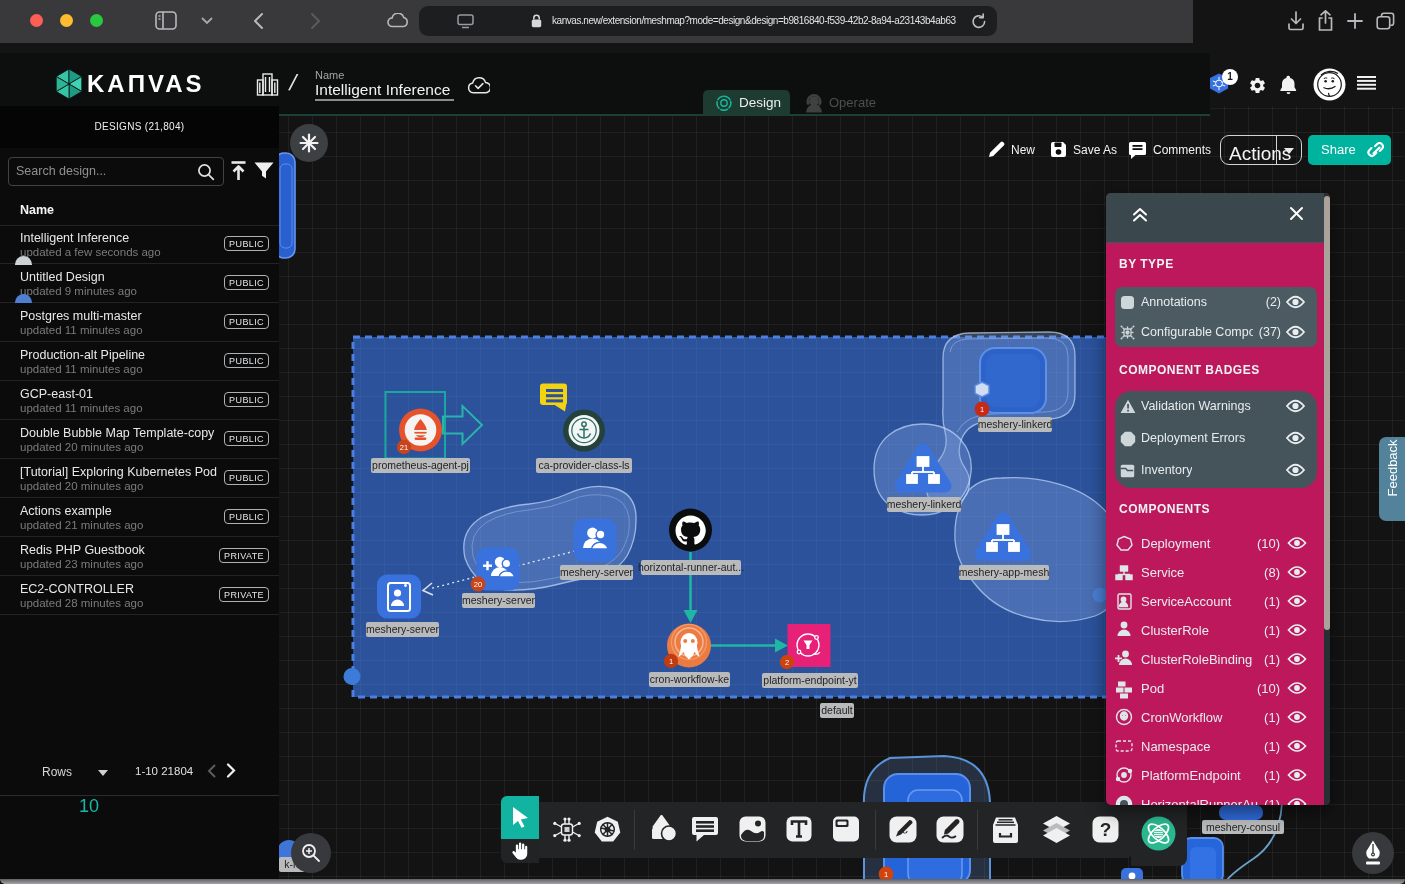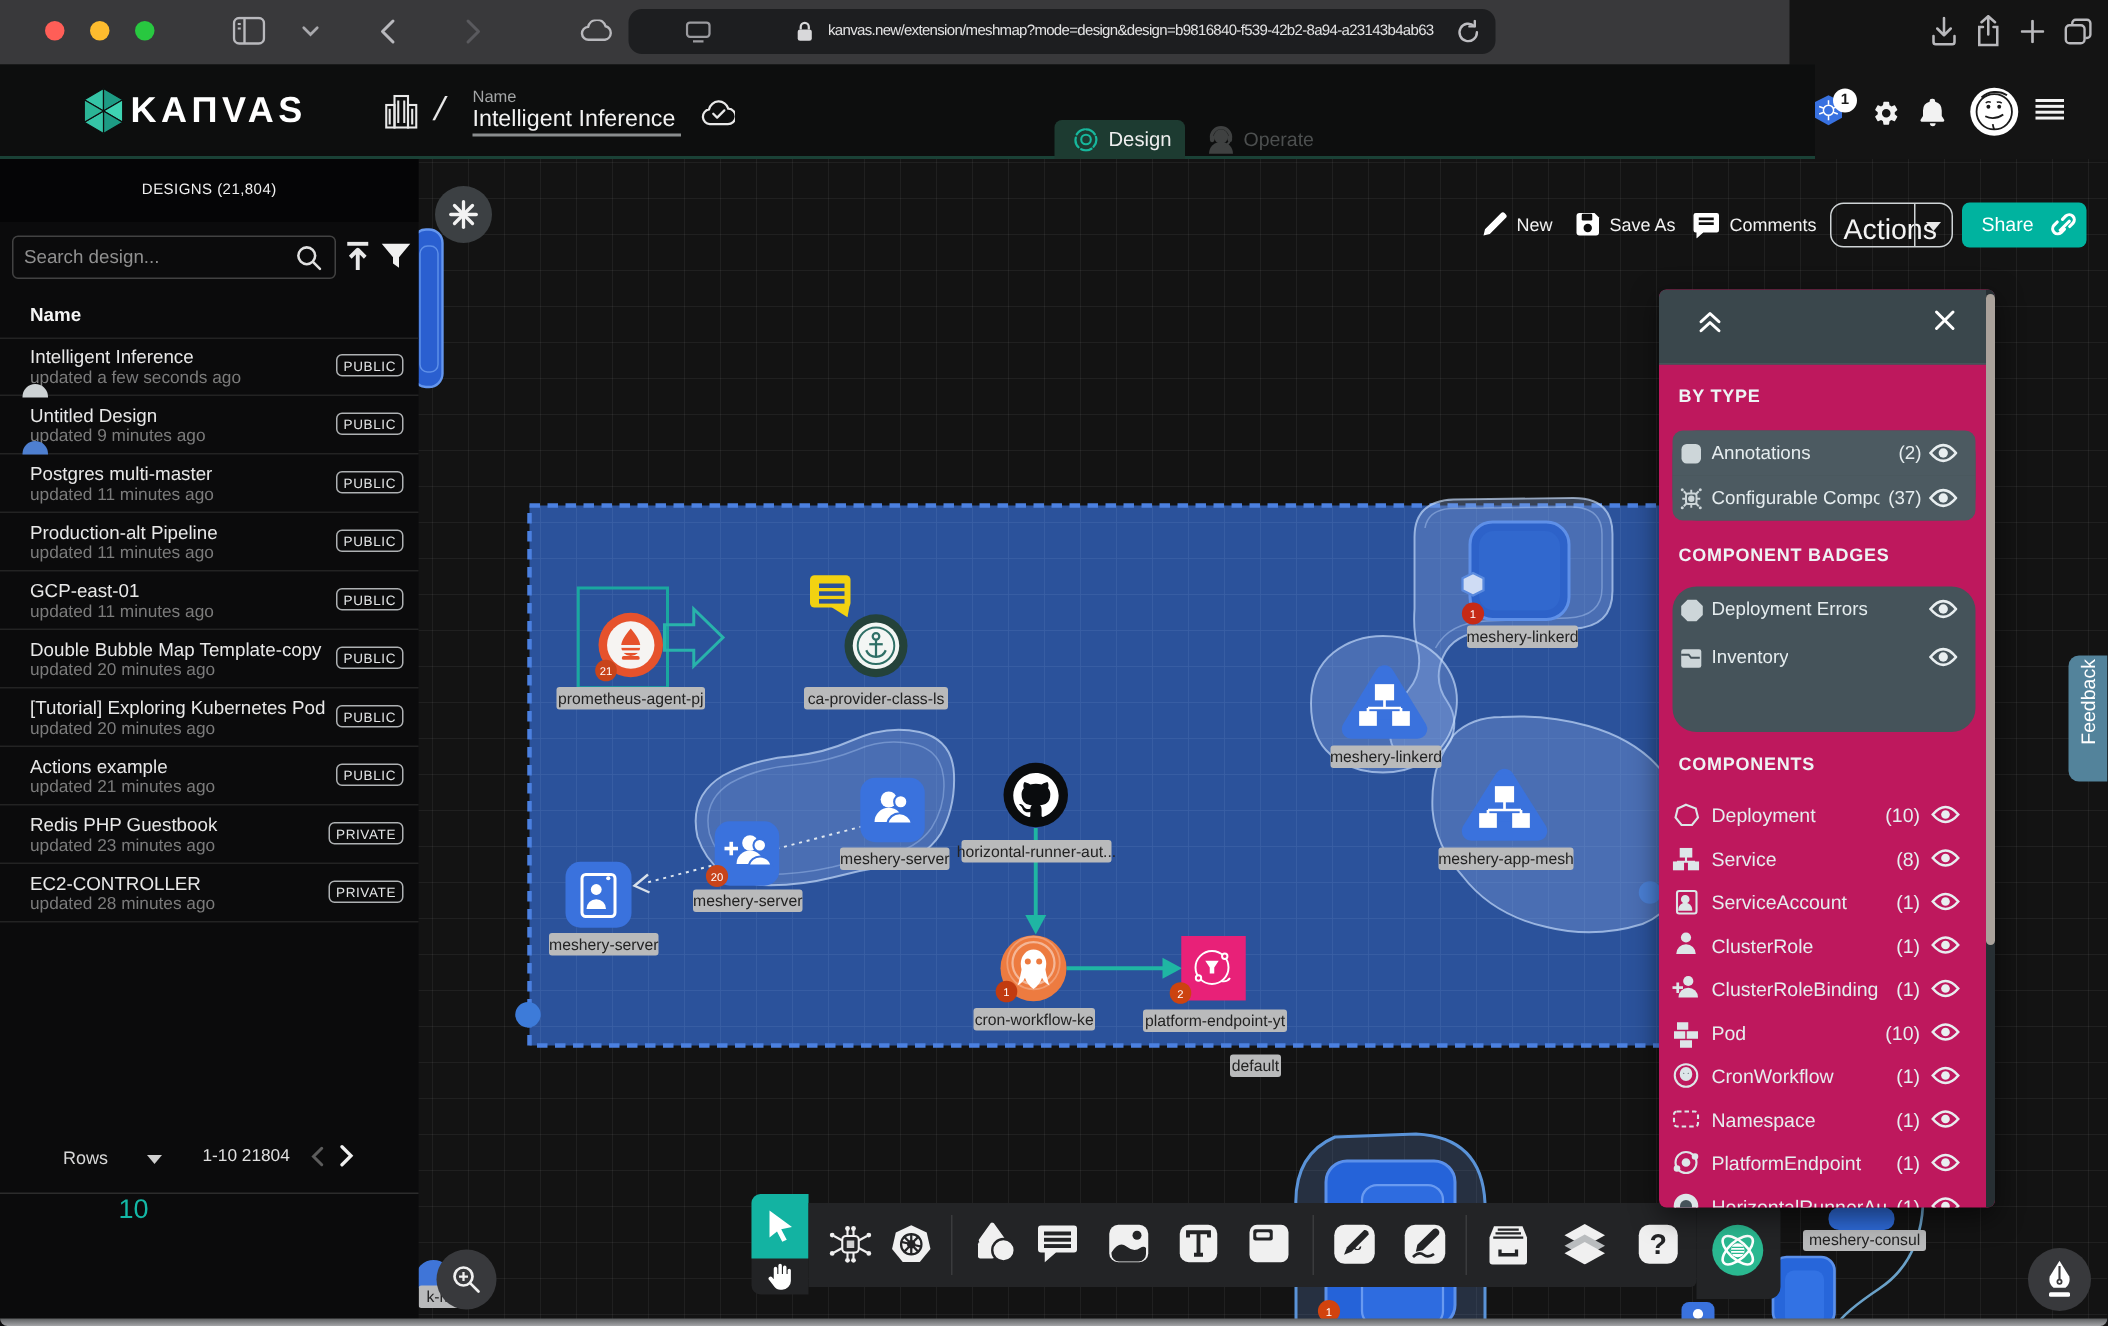--- a/index.html
+++ b/index.html
@@ -4,21 +4,21 @@
 <style>
 *{margin:0;padding:0;box-sizing:border-box}
 html,body{width:1405px;height:884px;overflow:hidden;background:#141414;font-family:"Liberation Sans",sans-serif}
 #page{position:relative;width:1405px;height:884px;overflow:hidden}
 .abs{position:absolute}
 
 #browser{position:absolute;left:0;top:0;width:1193px;height:43px;background:#39393b}
 .tl{position:absolute;top:14px;width:13px;height:13px;border-radius:50%}
 #urlbar{position:absolute;left:419px;top:6px;width:578px;height:30px;background:#1d1e20;border-radius:9px;color:#e3e3e4;font-size:10px;overflow:hidden;letter-spacing:-0.45px;line-height:30px}
 
-#apphead{position:absolute;left:0;top:43px;width:1210px;height:63px;background:#0d0e0e;border-bottom:2px solid #1a4136}
+#apphead{position:absolute;left:0;top:53px;width:1210px;height:63px;background:#0d0e0e;border-bottom:2px solid #1a4136}
 #klogotext{position:absolute;left:87px;top:17px;font-size:24px;font-weight:bold;color:#fff;letter-spacing:3px}
 #namelabel{position:absolute;left:315px;top:16px;font-size:11px;color:#a3a5a6}
 #nameval{position:absolute;left:315px;top:28px;font-size:15.5px;color:#f2f2f2}
 #nameunder{position:absolute;left:315px;top:46px;width:139px;height:2px;background:#8a8d8e}
 #designtab{position:absolute;left:703px;top:37px;width:87px;height:26px;background:#1d3b31;border-radius:5px 5px 0 0;color:#eee;font-size:13.5px}
 #operatetab{position:absolute;left:797px;top:37px;width:90px;height:26px;color:#4c4f4f;font-size:13px}
 
 #canvas{position:absolute;left:279px;top:106px;width:1126px;height:778px;background-color:#131313;
 background-image:linear-gradient(rgba(255,255,255,0.055) 1px,transparent 1px),linear-gradient(90deg,rgba(255,255,255,0.055) 1px,transparent 1px);
 background-size:24px 24px;background-position:9px 2px}
@@ -729,20 +729,32 @@
       <span class="ptxt">Configurable Compone</span>
           <span class="pcount">(37)</span>
       <svg class="peye" width="19" height="14" viewBox="0 0 19 14">
             <path d="M1 7 Q 9.5 -3.5 18 7 Q 9.5 17.5 1 7 Z" fill="none" stroke="#e8eef0" stroke-width="1.8"></path>
             <circle cx="9.5" cy="7" r="3.1" fill="#e8eef0"></circle>
           </svg>
     </div>
   </div>
   <div class="phdr" style="top:170px">COMPONENT BADGES</div>
   <div class="pcard" style="top:198px;height:97px">
+    <div class="prow" style="height:32px">
+      <svg class="abs" style="left:5px;top:8px" width="16" height="15" viewBox="0 0 16 15">
+            <path d="M8 0.8 L15.4 14 H0.6 Z" fill="#cdd6d9"></path>
+            <rect x="7.2" y="5" width="1.7" height="4.5" fill="#45535a"></rect>
+            <rect x="7.2" y="10.8" width="1.7" height="1.7" fill="#45535a"></rect>
+          </svg>
+      <span class="ptxt">Validation Warnings</span>
+      <svg class="peye" width="19" height="14" viewBox="0 0 19 14">
+            <path d="M1 7 Q 9.5 -3.5 18 7 Q 9.5 17.5 1 7 Z" fill="none" stroke="#e8eef0" stroke-width="1.8"></path>
+            <circle cx="9.5" cy="7" r="3.1" fill="#e8eef0"></circle>
+          </svg>
+    </div>
     <div class="prow" style="height:32px">
       <svg class="abs" style="left:5px;top:8px" width="16" height="16" viewBox="0 0 16 16">
             <polygon points="5,0.8 11,0.8 15.2,5 15.2,11 11,15.2 5,15.2 0.8,11 0.8,5" fill="#cdd6d9"></polygon>
           </svg>
       <span class="ptxt">Deployment Errors</span>
       <svg class="peye" width="19" height="14" viewBox="0 0 19 14">
             <path d="M1 7 Q 9.5 -3.5 18 7 Q 9.5 17.5 1 7 Z" fill="none" stroke="#e8eef0" stroke-width="1.8"></path>
             <circle cx="9.5" cy="7" r="3.1" fill="#e8eef0"></circle>
           </svg>
     </div>

